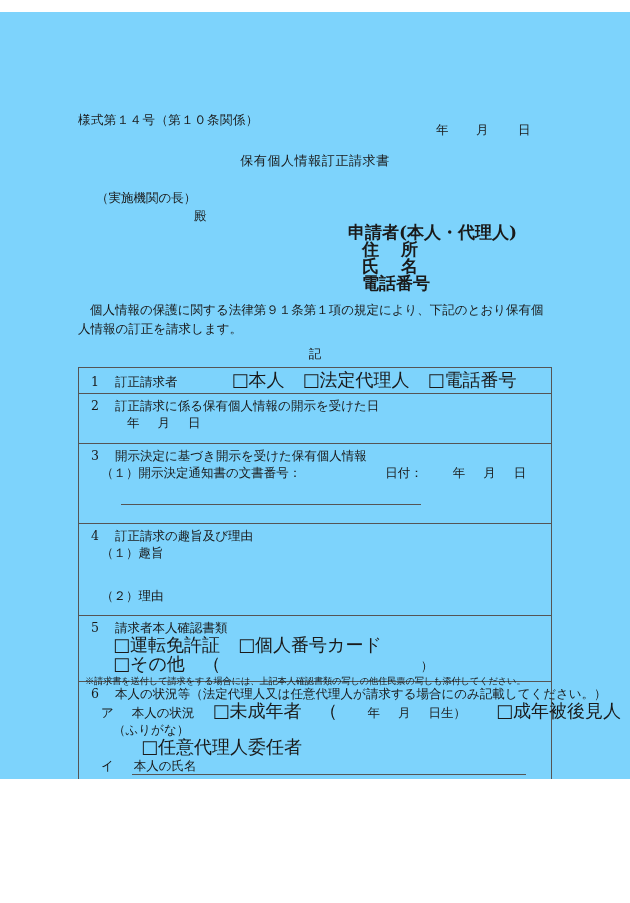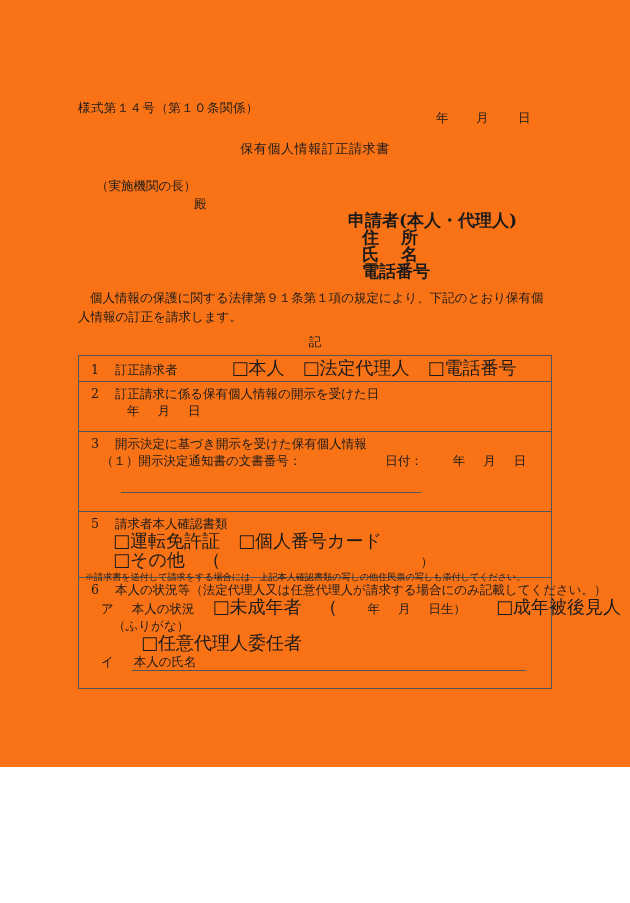--- a/index.html
+++ b/index.html
@@ -9,22 +9,23 @@
     background: #ffffff;
   }
   body {
     font-family: "DejaVu Serif", "Liberation Serif", serif;
     color: #1a1a1a;
   }
   .page {
     position: relative;
     width: 630px;
     height: 767px;
-    background: #f97316;
+    background: #7dd3fc;
     overflow: hidden;
+    margin-top: 12px;
   }
   .doc {
     position: absolute;
     left: 0;
     top: 0;
     width: 630px;
   }
 
   
   .form-no {
@@ -207,20 +208,26 @@
         <div class="ln"><span class="num">2</span><span>訂正請求に係る保有個人情報の開示を受けた日</span></div>
         <div class="ln sub3"><span>年</span><span class="gap-sm"></span><span>月</span><span class="gap-sm"></span><span>日</span></div>
       </div>
 
       <div class="trow r3">
         <div class="ln"><span class="num">3</span><span>開示決定に基づき開示を受けた保有個人情報</span></div>
         <div class="ln sub"><span>（１）開示決定通知書の文書番号：</span><span class="gap-xl"></span><span>日付：</span><span class="gap-md"></span><span>年</span><span class="gap-sm"></span><span>月</span><span class="gap-sm"></span><span>日</span></div>
         <div class="rule-3"></div>
       </div>
 
+      <div class="trow r4">
+        <div class="ln"><span class="num">4</span><span>訂正請求の趣旨及び理由</span></div>
+        <div class="ln sub">（１）趣旨</div>
+        <div class="ln sub" style="height:26px;"></div>
+        <div class="ln sub">（２）理由</div>
+      </div>
 
       <div class="trow r5">
         <div class="ln"><span class="num">5</span><span>請求者本人確認書類</span></div>
         <div class="ln sub2"><span class="cb">□運転免許証</span><span class="gap-sm"></span><span class="cb">□個人番号カード</span></div>
         <div class="ln sub2"><span class="cb">□その他　（</span><span style="display:inline-block;width:200px;"></span><span>）</span></div>
         <div class="note">※請求書を送付して請求をする場合には、上記本人確認書類の写しの他住民票の写しも添付してください。</div>
       </div>
 
       <div class="trow r6">
         <div class="ln"><span class="num">6</span><span>本人の状況等（法定代理人又は任意代理人が請求する場合にのみ記載してください。）</span></div>

